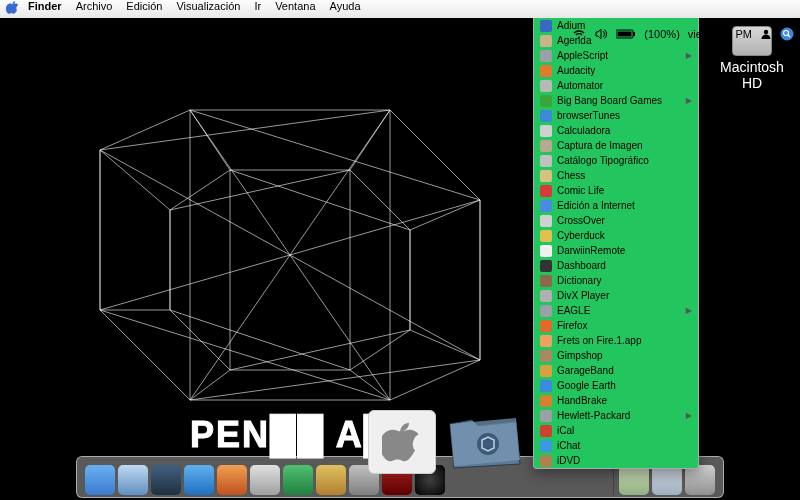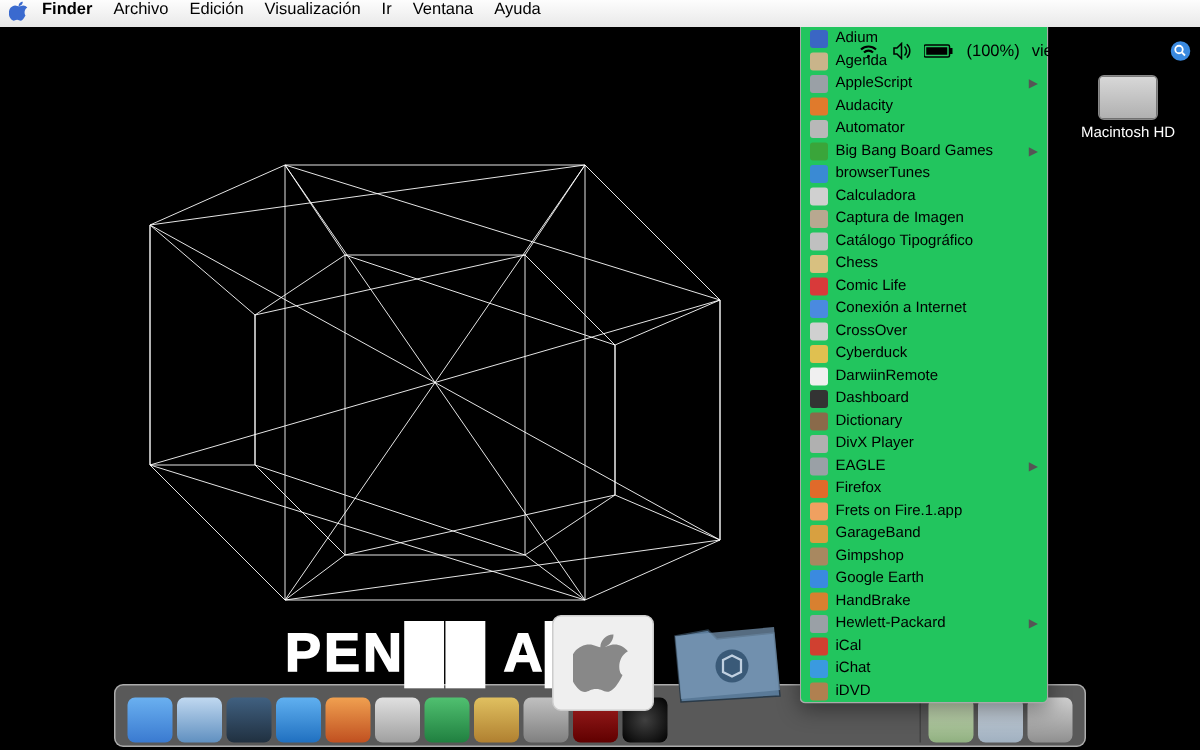--- a/index.html
+++ b/index.html
@@ -6,21 +6,21 @@
 html, body { width: 800px; height: 500px; overflow: hidden; background: #000; }
 
 .menubar { position: absolute; top: 0; left: 0; right: 0; height: 18px; background: linear-gradient(#fdfdfd,#e8e8e8); display: flex; align-items: flex-start; font-size: 11px; color: #000; padding: 0 6px; z-index: 100; }
 .menubar .apple { width: 14px; height: 14px; margin-right: 8px; }
 .menubar .item { margin-right: 14px; cursor: default; }
 .menubar .item.bold { font-weight: bold; }
 .menubar .right { margin-left: auto; display: flex; align-items: center; gap: 8px; }
 .menubar .right span { display: inline-flex; align-items: center; margin-top: 27px; }
 .menubar svg { display: block; }
 
-.desktop-icon { position: absolute; top: 26px; right: 16px; width: 64px; text-align: center; color: #fff; font-size: 10px; margin-top: 24px; }
+.desktop-icon { position: absolute; top: 26px; right: 16px; width: 64px; text-align: center; color: #fff; font-size: 14px; }
 .desktop-icon .hd { width: 40px; height: 30px; margin: 0 auto 3px; background: linear-gradient(#d8d8d8,#b0b0b0); border-radius: 4px; border: 1px solid #888; }
 .desktop-icon .label { text-shadow: 0 1px 2px #000; }
 
 .wireframe { position: absolute; top: 50px; left: 80px; }
 
 .popup { position: absolute; top: 18px; left: 533px; width: 166px; background: #22c55e; border: 1px solid #aaa; border-top: none; box-shadow: 0 4px 14px rgba(0,0,0,.4); font-size: 10px; z-index: 50; border-radius: 0 0 4px 4px; }
 .popup .row { display: flex; align-items: center; height: 15px; padding: 0 6px; color: #000; position: relative; }
 .popup .row .ic { width: 12px; height: 12px; margin-right: 5px; border-radius: 2px; flex-shrink: 0; }
 .popup .row .arrow { position: absolute; right: 6px; font-size: 8px; color: #555; }
 
@@ -171,21 +171,21 @@
     <div class="row">
       <div class="ic" style="background: rgb(216, 192, 128);"></div>
       <span>Chess</span>
     </div>
     <div class="row">
       <div class="ic" style="background: rgb(216, 58, 58);"></div>
       <span>Comic Life</span>
     </div>
     <div class="row">
       <div class="ic" style="background: rgb(74, 138, 224);"></div>
-      <span>Conexión a Internet</span>
+      <span>Edición a Internet</span>
     </div>
     <div class="row">
       <div class="ic" style="background: rgb(208, 208, 208);"></div>
       <span>CrossOver</span>
     </div>
     <div class="row">
       <div class="ic" style="background: rgb(224, 192, 80);"></div>
       <span>Cyberduck</span>
     </div>
     <div class="row">
@@ -211,26 +211,26 @@
     </div>
     <div class="row">
       <div class="ic" style="background: rgb(224, 106, 42);"></div>
       <span>Firefox</span>
     </div>
     <div class="row">
       <div class="ic" style="background: rgb(240, 160, 96);"></div>
       <span>Frets on Fire.1.app</span>
     </div>
     <div class="row">
+      <div class="ic" style="background: rgb(168, 136, 96);"></div>
+      <span>Gimpshop</span>
+    </div>
+    <div class="row">
       <div class="ic" style="background: rgb(216, 160, 64);"></div>
       <span>GarageBand</span>
-    </div>
-    <div class="row">
-      <div class="ic" style="background: rgb(168, 136, 96);"></div>
-      <span>Gimpshop</span>
     </div>
     <div class="row">
       <div class="ic" style="background: rgb(58, 138, 224);"></div>
       <span>Google Earth</span>
     </div>
     <div class="row">
       <div class="ic" style="background: rgb(216, 128, 48);"></div>
       <span>HandBrake</span>
     </div>
     <div class="row">

